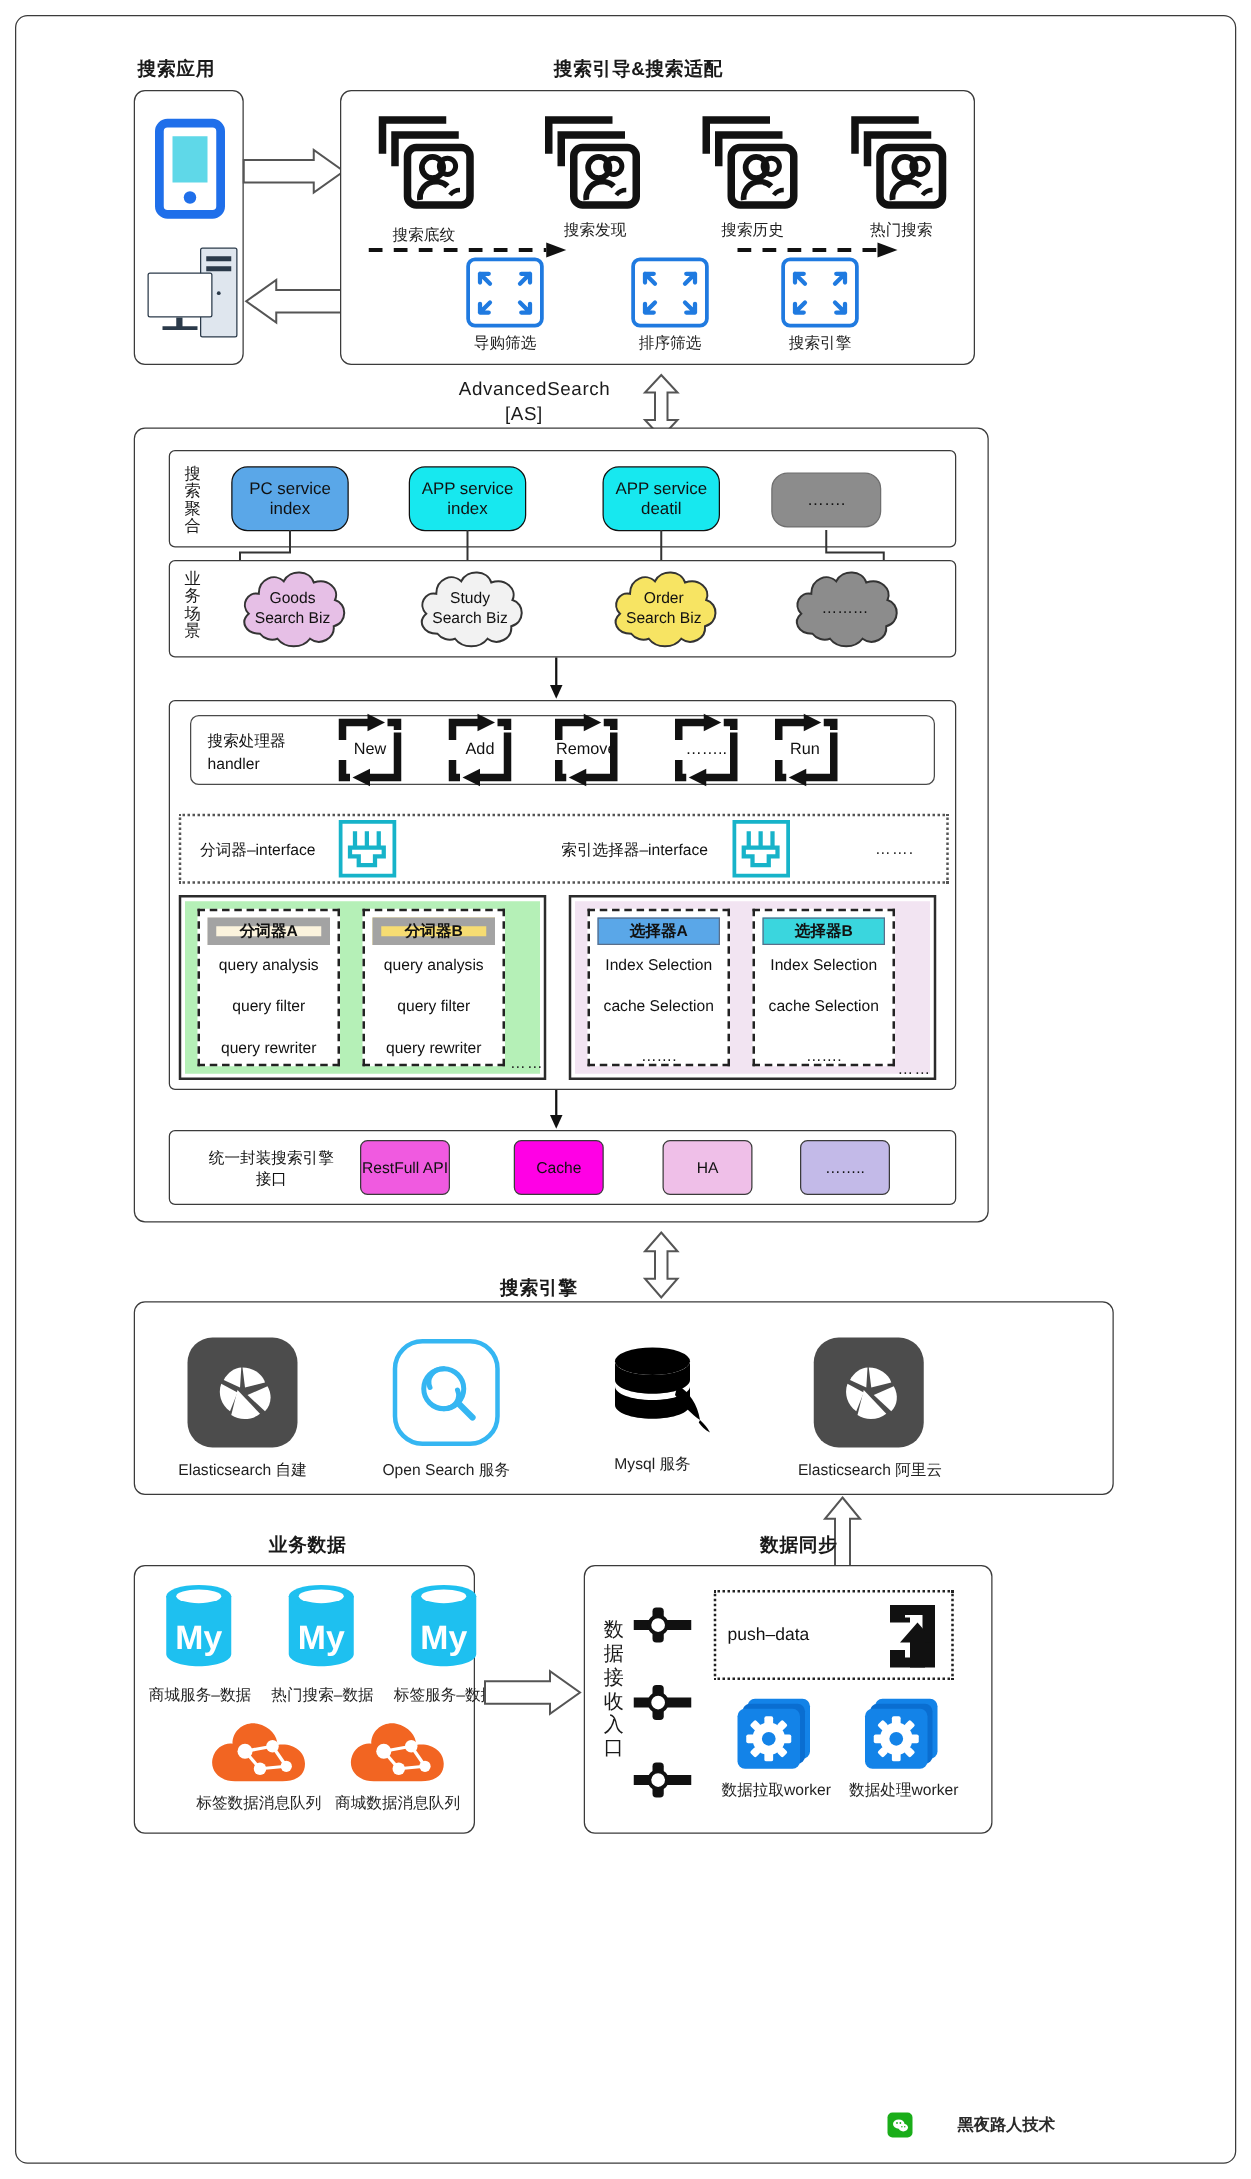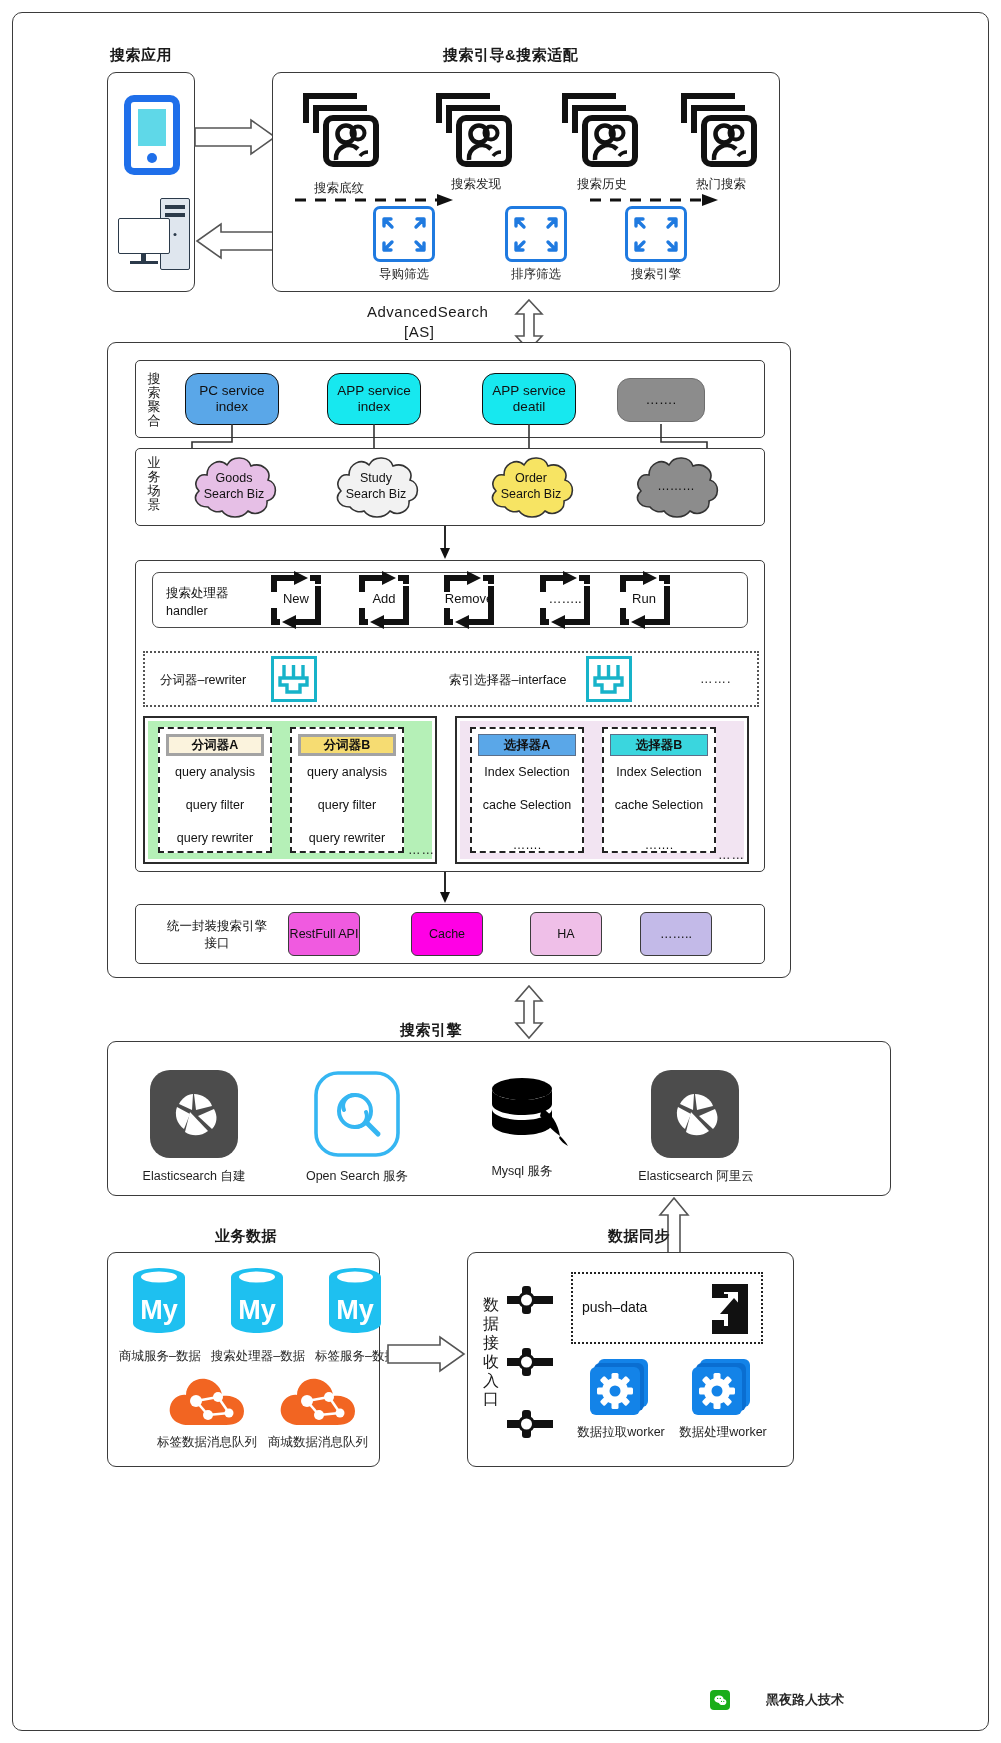--- a/index.html
+++ b/index.html
@@ -60,21 +60,21 @@
   }
   .handler-box{ position:absolute; border:1.4px solid #4a4a4a; border-radius:7px; background:#fff;}
   .loop{ position:absolute; }
   .looptxt{ position:absolute; font-size:13px; color:#111; text-align:center; white-space:nowrap;}
   .dashrow{ position:absolute; border:2px dotted #555; background:#fff;}
   .ifacetxt{ position:absolute; font-size:12.5px; color:#111; white-space:nowrap;}
   .plugico{ position:absolute; border:3.5px solid #17b3c9;}
   .grp{ position:absolute; border:2px solid #2b2b2b; }
   .dashcol{ position:absolute; border:2px dashed #222; background:#fff; }
   .chip{
-    position:absolute; border:3px solid #a3a3a3; font-size:12.5px; font-weight:bold;
+    position:absolute; border:7px solid #a3a3a3; font-size:12.5px; font-weight:bold;
     display:flex;align-items:center;justify-content:center; color:#111;
   }
   .chip2{ border:1px solid #5a6f8a;}
   .celltxt{ position:absolute; width:100%; text-align:center; font-size:12.5px; color:#111;}
   .dots{ position:absolute; font-size:12.5px; color:#222; letter-spacing:1px;}
   .engbox{
     position:absolute; border:1.4px solid #3b3b3b; border-radius:6px;
     display:flex;align-items:center;justify-content:center;text-align:center;
     font-size:12.5px; line-height:1.2; color:#111;
   }
@@ -366,21 +366,21 @@
     <polygon points="30,1 44,8 30,15" fill="#111"></polygon>
     <path d="M54 16 L54 52 L30 52" stroke="#111" stroke-width="6" fill="none"></path>
     <polygon points="32,45 18,52 32,59" fill="#111"></polygon>
     <path d="M10 38 L10 52 L16 52" stroke="#111" stroke-width="6" fill="none"></path>
     <path d="M46 8 L54 8 L54 14" stroke="#111" stroke-width="6" fill="none"></path>
   </svg>
 </div>
 <div class="looptxt" style="left:620px;top:591px;width:48px;">Run</div>
 
 <div class="dashrow" style="left:143px;top:651px;width:616px;height:56px;"></div>
-<div class="ifacetxt" style="left:160px;top:672px;">分词器–rewriter</div>
+<div class="ifacetxt" style="left:160px;top:672px;">分词器–interface</div>
 <div class="plugico" style="left:271px;top:656px;width:46px;height:46px;">
   <svg width="39" height="39" viewBox="0 0 39 39">
     <path d="M10 6 L10 19 M19.5 6 L19.5 19 M29 6 L29 19" stroke="#17b3c9" stroke-width="3.4" fill="none"></path>
     <path d="M6 19 L33 19 L33 26 L26 26 L26 33 L13 33 L13 26 L6 26 Z" fill="none" stroke="#17b3c9" stroke-width="3.4"></path>
   </svg>
 </div>
 <div class="ifacetxt" style="left:449px;top:672px;">索引选择器–interface</div>
 <div class="plugico" style="left:586px;top:656px;width:46px;height:46px;">
   <svg width="39" height="39" viewBox="0 0 39 39">
     <path d="M10 6 L10 19 M19.5 6 L19.5 19 M29 6 L29 19" stroke="#17b3c9" stroke-width="3.4" fill="none"></path>
@@ -520,21 +520,21 @@
 <div class="cap" style="left:110px;top:1348px;width:100px;">商城服务–数据</div>
 
 <div class="mysqlico" style="left:227px;top:1265px;">
   <svg width="60" height="70" viewBox="0 0 60 70">
     <path d="M4 12 L4 58 C4 64 16 68 30 68 C44 68 56 64 56 58 L56 12 Z" fill="#1ec0f0"></path>
     <ellipse cx="30" cy="12" rx="26" ry="9" fill="#1ec0f0"></ellipse>
     <ellipse cx="30" cy="12" rx="18" ry="5.5" fill="#fff"></ellipse>
     <text x="30" y="54" font-family="Liberation Sans, sans-serif" font-size="27" font-weight="bold" fill="#fff" text-anchor="middle">My</text>
   </svg>
 </div>
-<div class="cap" style="left:208px;top:1348px;width:100px;">搜索处理器–数据</div>
+<div class="cap" style="left:208px;top:1348px;width:100px;">热门搜索–数据</div>
 
 <div class="mysqlico" style="left:325px;top:1265px;">
   <svg width="60" height="70" viewBox="0 0 60 70">
     <path d="M4 12 L4 58 C4 64 16 68 30 68 C44 68 56 64 56 58 L56 12 Z" fill="#1ec0f0"></path>
     <ellipse cx="30" cy="12" rx="26" ry="9" fill="#1ec0f0"></ellipse>
     <ellipse cx="30" cy="12" rx="18" ry="5.5" fill="#fff"></ellipse>
     <text x="30" y="54" font-family="Liberation Sans, sans-serif" font-size="27" font-weight="bold" fill="#fff" text-anchor="middle">My</text>
   </svg>
 </div>
 <div class="cap" style="left:306px;top:1348px;width:100px;">标签服务–数据</div>

